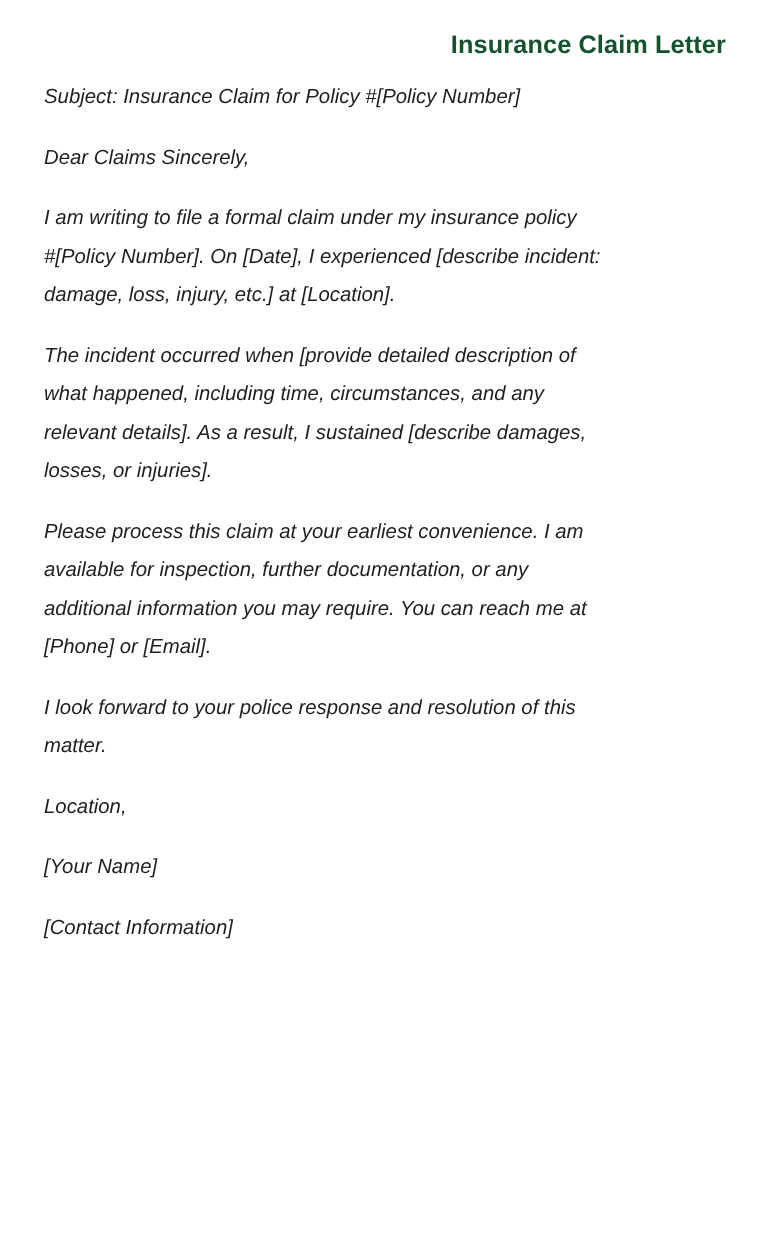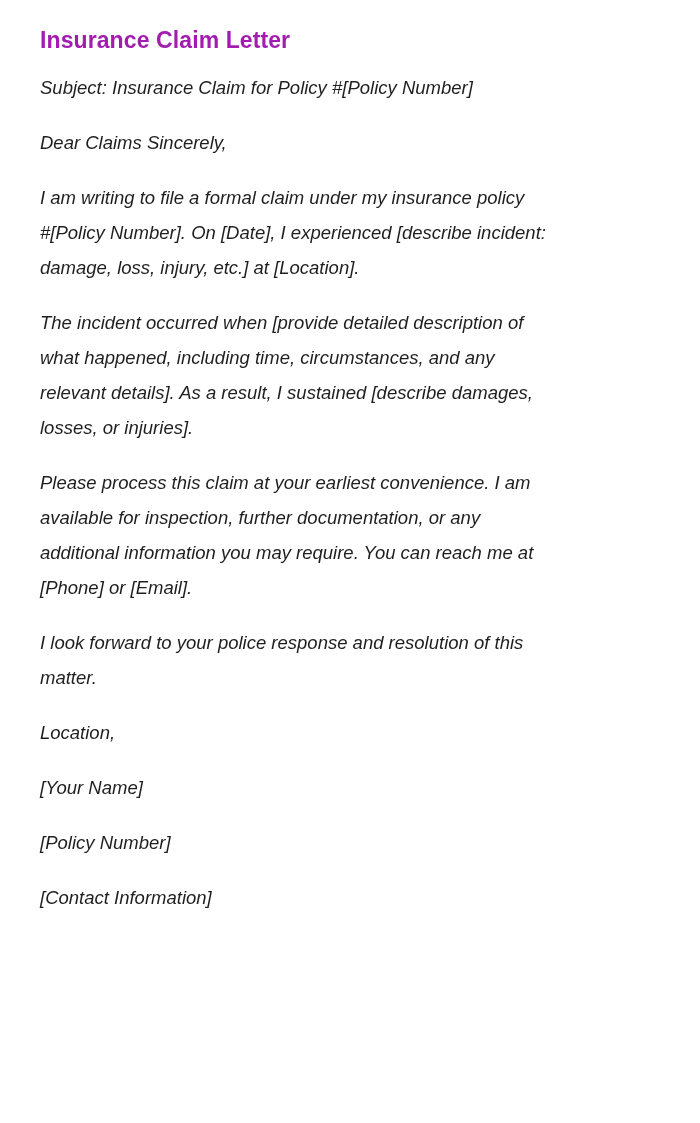--- a/index.html
+++ b/index.html
@@ -14,23 +14,24 @@
     box-sizing: border-box;
     background: #ffffff;
     padding: 26px 40px 30px 40px;
     font-family: "Liberation Sans", sans-serif;
   }
   .doc-title {
     margin: 0 0 16px 0;
     font-size: 23px;
     line-height: 28px;
     font-weight: 700;
-    color: #a21caf;
+    color: #14532d;
     letter-spacing: 0.1px;
     font-family: "Liberation Sans", sans-serif;
+    text-align: right;
   }
   .doc-line,
   .doc-para {
     margin: 0 0 20px 0;
     font-size: 18.5px;
     line-height: 35px;
     font-weight: 400;
     color: #1f1f1f;
     white-space: pre-line; 
     font-style: italic;
@@ -62,17 +63,16 @@
 additional information you may require. You can reach me at
 [Phone] or [Email].</p>
 
   <p class="doc-para">I look forward to your police response and resolution of this
 matter.</p>
 
   <p class="doc-line">Location,</p>
 
   <p class="doc-line">[Your Name]</p>
 
-  <p class="doc-line">[Policy Number]</p>
 
   <p class="doc-line">[Contact Information]</p>
 
 </div>
 
 </body></html>

